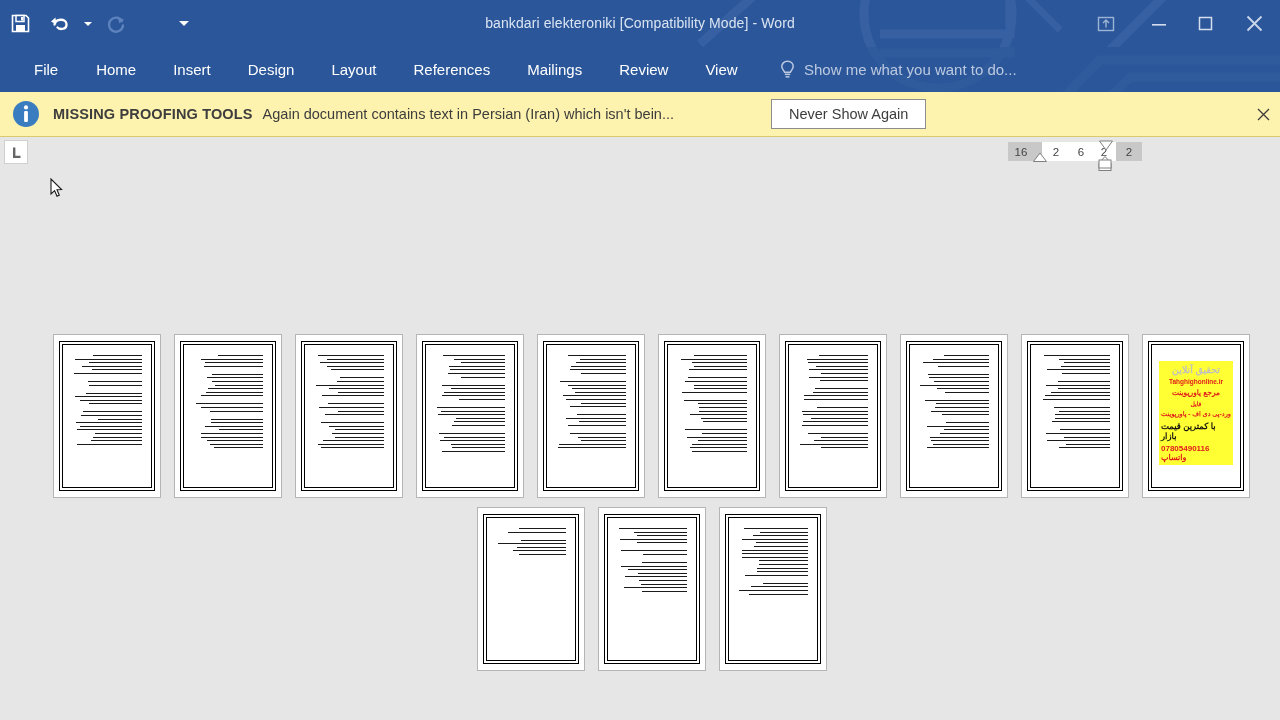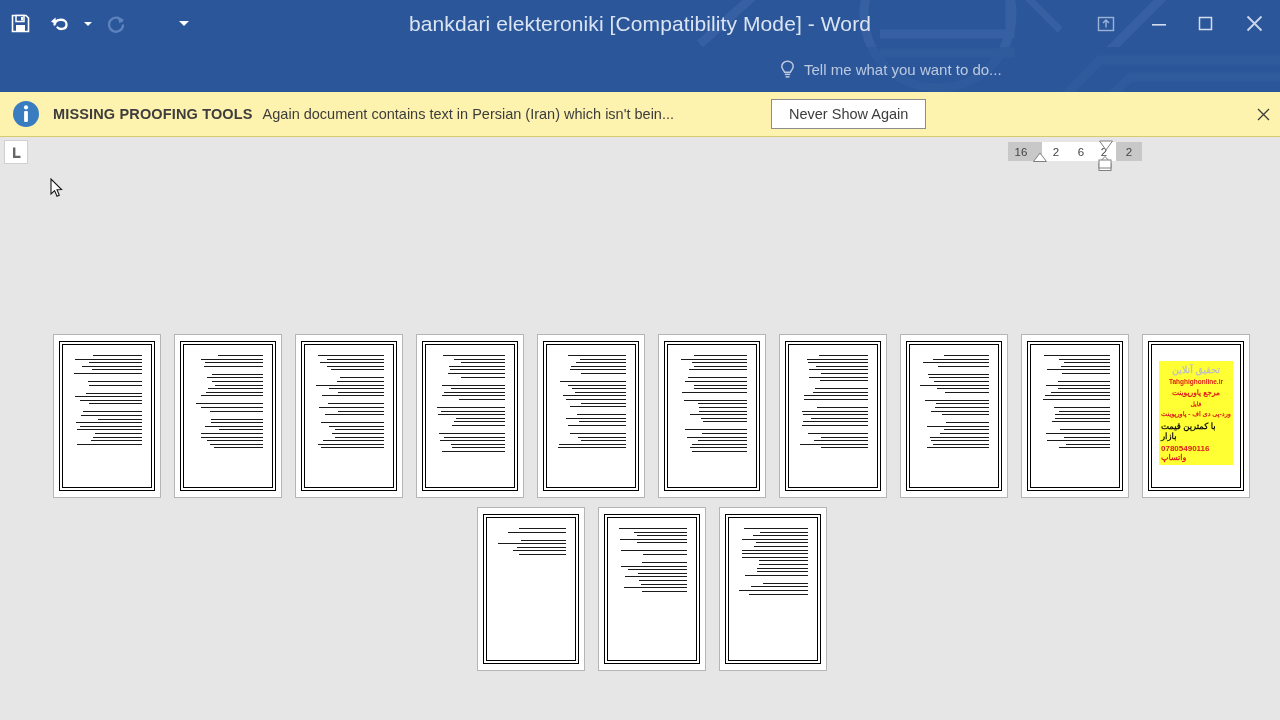--- a/index.html
+++ b/index.html
@@ -23,21 +23,21 @@
   .qat-caret {
     width:16px; height:40px; display:flex; align-items:center; justify-content:center;
   }
   .caret-dn {
     width:0; height:0; border-left:4px solid transparent; border-right:4px solid transparent;
     border-top:4px solid #ffffff;
   }
   .caret-dn.big { border-left-width:5px; border-right-width:5px; border-top-width:5px; }
   .win-title {
     position:absolute; left:0; right:0; top:0; height:47px; line-height:47px;
-    text-align:center; color:#dbe4f2; font-size:21px; letter-spacing:.1px;
+    text-align:center; color:#dbe4f2; font-size:14px; letter-spacing:.1px;
   }
   .win-ctrls { position:absolute; right:0; top:0; height:47px; display:flex; align-items:center; }
   .win-btn { width:46px; height:47px; display:flex; align-items:center; justify-content:center; }
   .win-btn.close { width:52px; }
   .rdo-btn { width:60px; height:47px; display:flex; align-items:center; justify-content:center; }
 
   
   .ribbonbar {
     position:absolute; left:0; top:47px; width:1280px; height:45px;
     background:#2b579a; overflow:hidden;
@@ -215,28 +215,39 @@
 <div class="ribbonbar">
   <svg class="ribbon-deco" width="1280" height="45" viewBox="0 0 1280 45">
     <g fill="none" stroke="#34609f" stroke-width="9">
       <circle cx="938" cy="-33" r="74"></circle>
       <path d="M1010 -14 L1010 6 L880 6"></path>
       <path d="M1280 13 L1100 13 L1020 95"></path>
       <path d="M1280 30 L1130 30 L1060 100"></path>
     </g>
   </svg>
 
+  <div class="tabs">
+    <div class="tab first">File</div>
+    <div class="tab">Home</div>
+    <div class="tab">Insert</div>
+    <div class="tab">Design</div>
+    <div class="tab">Layout</div>
+    <div class="tab">References</div>
+    <div class="tab">Mailings</div>
+    <div class="tab">Review</div>
+    <div class="tab">View</div>
+  </div>
 
   <div class="tellme">
     <svg width="15" height="19" viewBox="0 0 15 19">
       <path d="M7.5 1.3 C3.9 1.3 1.8 3.8 1.8 6.6 C1.8 9 3.9 10.3 4.6 12.3 h5.8 C11.1 10.3 13.2 9 13.2 6.6 C13.2 3.8 11.1 1.3 7.5 1.3 Z" fill="none" stroke="#bcc9e0" stroke-width="1.5"></path>
       <rect x="4.8" y="13.6" width="5.4" height="1.5" fill="#bcc9e0"></rect>
       <rect x="5.6" y="16.1" width="3.8" height="1.5" fill="#bcc9e0"></rect>
     </svg>
-    <span>Tell me what you want to do...</span>
+    <span>Show me what you want to do...</span>
   </div>
 
 </div>
 
 <div class="notify">
   <svg class="notify-ico" viewBox="0 0 28 28">
     <circle cx="14" cy="14" r="13" fill="#3a7cc0"></circle>
     <circle cx="14" cy="7.4" r="2.1" fill="#ffffff"></circle>
     <rect x="12.1" y="11" width="3.8" height="11" rx="1" fill="#ffffff"></rect>
   </svg>

